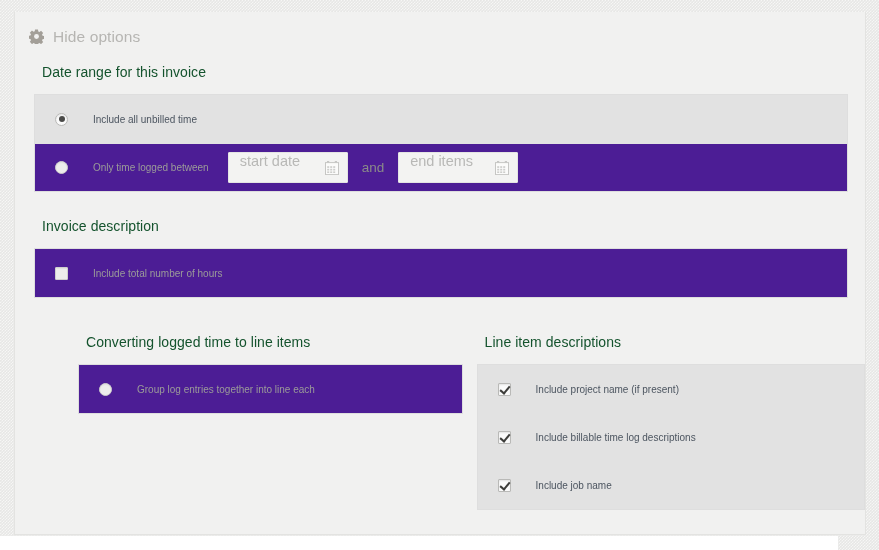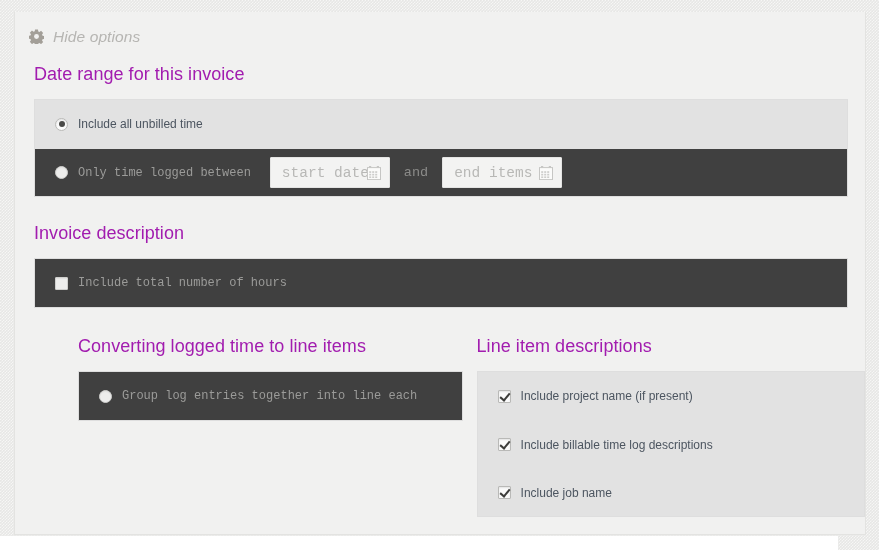--- a/index.html
+++ b/index.html
@@ -64,28 +64,27 @@
     height: 15px;
     margin-left: 8px;
     margin-right: 9px;
     flex: 0 0 auto;
     display: block;
   }
   .hide-options-label {
     font-size: 15.5px;
     color: #b6b5b2;
     letter-spacing: .1px;
-    font-style: italic;
   }
 
   
   .section-heading {
-    font-size: 18px;
-    color: #a21caf;
-    margin: 0;
+    font-size: 14px;
+    color: #14532d;
+    margin: 8px;
     font-weight: normal;
     letter-spacing: .05px;
   }
 
   
   .option-group {
     border: 1px solid #dedede;
     background: #eaeaea;
     box-sizing: border-box;
     overflow: hidden;
@@ -99,28 +98,27 @@
     background: #eaeaea;
     border-top: 1px solid #e2e2e2;
   }
   .option-row:first-child {
     border-top: none;
   }
   .option-row.selected {
     background: #e2e2e2;
   }
   .option-row.unselected {
-    background: #404040;
-    font-family: Liberation Mono, monospace;
+    background: #4c1d95;
   }
 
   .option-label {
-    font-size: 12px;
+    font-size: 10px;
     color: #4c5560;
-    margin-left: 10px;
+    margin-left: 25px;
     white-space: nowrap;
   }
   .option-label.muted {
     color: #9b9b99;
   }
 
   
   .radio {
     width: 13px;
     height: 13px;
@@ -181,21 +179,21 @@
 
   
   .date-input {
     position: relative;
     width: 120px;
     height: 31px;
     background: #f3f3f2;
     border: 1px solid #e4e4e3;
     box-sizing: border-box;
     display: flex;
-    align-items: center;
+    align-items: flex-start;
     border-radius: 1px;
   }
   .date-input .ph {
     font-size: 14.5px;
     color: #b8b8b6;
     padding-left: 11px;
     white-space: nowrap;
   }
   .cal-icon {
     position: absolute;

